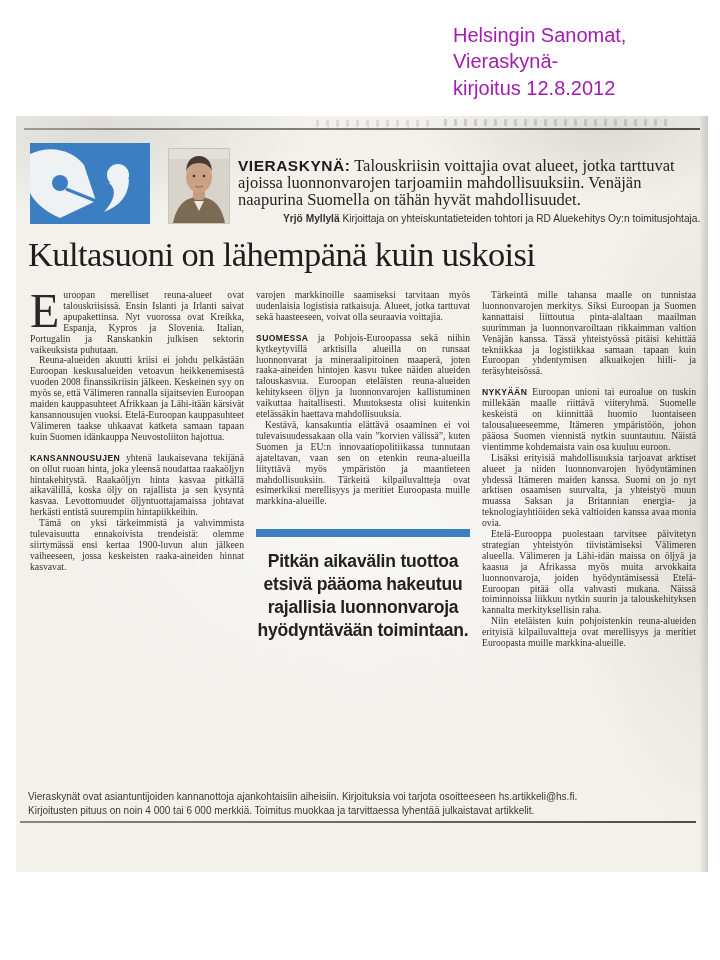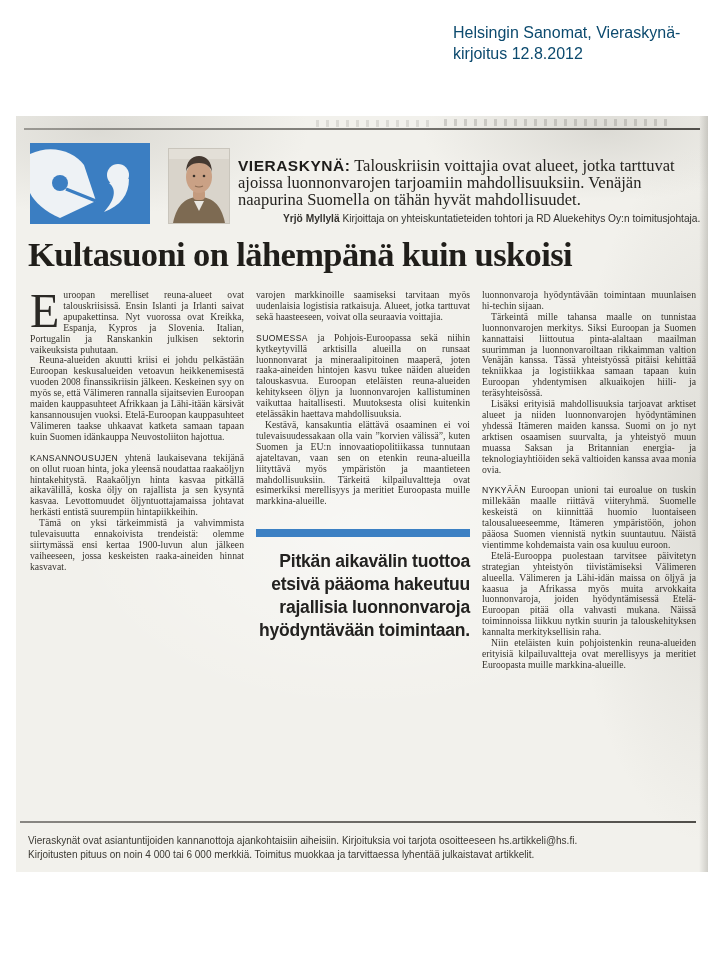--- a/index.html
+++ b/index.html
@@ -4,21 +4,21 @@
 <style>
   html,body { margin:0; padding:0; }
   body {
     width:720px; height:960px; position:relative;
     background:#ffffff;
     font-family:"Liberation Sans", "DejaVu Sans", sans-serif;
     -webkit-font-smoothing:antialiased;
   }
   .source-caption {
     position:absolute; left:453px; top:22px; width:255px;
-    font-size:16px; line-height:1.32; color:#0c4a6e;
+    font-size:20px; line-height:1.32; color:#a21caf;
   }
   
   .clipping {
     position:absolute; left:16px; top:116px; width:692px; height:756px;
     background:var(--paper,#f2f1ec); overflow:hidden;
   }
   .clipping::before {
     content:""; position:absolute; inset:0; pointer-events:none;
     background:
       radial-gradient(ellipse 300px 120px at 12% 2%, rgba(180,178,170,.35), transparent 70%),
@@ -56,52 +56,52 @@
   .kicker-label {
     font-family:"Liberation Sans", sans-serif; font-weight:bold;
     letter-spacing:.5px; font-size:15.5px; color:#1d1c1a;
   }
   .byline { position:absolute; left:222px; top:97px; width:470px; font-size:10.2px; color:#33312d; white-space:nowrap;margin-left:45px; }
   .byline-name { font-weight:bold; }
   
   .headline {
     position:absolute; left:12px; top:118px; white-space:nowrap;
     font-family:"Liberation Serif", "DejaVu Serif", serif;
-    font-weight:700; font-size:34.5px; line-height:40px;
+    font-weight:400; font-size:34.5px; line-height:40px;
     letter-spacing:-0.6px; color:var(--ink,#201e1a);
   }
   
   .columns { position:absolute; left:14px; top:174px; width:666px; display:flex; gap:12px; }
   .col {
     width:214px; font-family:"Liberation Serif", "DejaVu Serif", serif;
     font-size:9.7px; line-height:10.9px; text-align:justify;
     color:#36332c;
   }
   .para { margin:0; }
   .indent { text-indent:9px; }
   .lead-para { margin-top:10px; }
   .lead {
-    font-family:"Liberation Sans", sans-serif; font-weight:normal;
+    font-family:"Liberation Sans", sans-serif; font-weight:bold;
     font-size:8.6px; letter-spacing:.4px; color:#23221f;
   }
   .dropcap {
     float:left; font-size:48px; line-height:40px;
     padding:1px 4px 0 0; color:#2b2925;
     font-family:"Liberation Serif", serif;
   }
   
   .pullquote { margin-top:22px; }
   .pq-bar { height:8px; background:var(--accent-blue,#3c80c3); margin-bottom:13px; }
   .pq-text {
     font-family:"Liberation Sans", sans-serif; font-weight:bold;
     font-size:17.5px; line-height:23px; letter-spacing:-0.2px;
-    color:#232220; text-align:right;
+    color:#232220; text-align:center;
   }
   
-  .footer { position:absolute; left:12px; top:674px; width:672px; font-size:10px; line-height:14px; color:#3b3933;margin-top:44px; }
+  .footer { position:absolute; left:12px; top:674px; width:672px; font-size:10px; line-height:14px; color:#3b3933; }
   .footer div { white-space:nowrap; }
   .bottom-rule {
     position:absolute; left:4px; right:12px; top:705px; height:2px;
     background:linear-gradient(to right, rgba(110,108,104,.8), rgba(62,60,56,.9));
   }
 </style>
 </head>
 <body>
 
 <div class="source-caption">
@@ -170,24 +170,23 @@
       <p class="para">varojen markkinoille saamiseksi tarvitaan myös uudenlaisia logistisia ratkaisuja. Alueet, jotka tarttuvat sekä haasteeseen, voivat olla seuraavia voittajia.</p>
       <p class="para lead-para"><span class="lead">SUOMESSA</span> <span>ja Pohjois-Euroopassa sekä niihin kytkeytyvillä arktisilla alueilla on runsaat luonnonvarat ja mineraalipitoinen maaperä, joten raaka-aineiden hintojen kasvu tukee näiden alueiden talouskasvua. Euroopan eteläisten reuna-alueiden kehitykseen öljyn ja luonnonvarojen kallistuminen vaikuttaa haitallisesti. Muutoksesta olisi kuitenkin etelässäkin haettava mahdollisuuksia.</span></p>
       <p class="para indent">Kestävä, kansakuntia elättävä osaaminen ei voi tulevaisuudessakaan olla vain ”korvien välissä”, kuten Suomen ja EU:n innovaatiopolitiikassa tunnutaan ajateltavan, vaan sen on etenkin reuna-alueilla liityttävä myös ympäristön ja maantieteen mahdollisuuksiin. Tärkeitä kilpailuvaltteja ovat esimerkiksi merellisyys ja meritiet Euroopasta muille markkina-alueille.</p>
       <div class="pullquote">
         <div class="pq-bar"></div>
         <div class="pq-text">Pitkän aikavälin tuottoa etsivä pääoma hakeutuu rajallisia luonnonvaroja hyödyntävään toimintaan.</div>
       </div>
     </div>
 
     <div class="col">
-      <p class="para">luonnonvaroja hyödyntävään toimintaan muunlaisen hi-techin sijaan.</p>
       <p class="para indent">Tärkeintä mille tahansa maalle on tunnistaa luonnonvarojen merkitys. Siksi Euroopan ja Suomen kannattaisi liittoutua pinta-alaltaan maailman suurimman ja luonnonvaroiltaan rikkaimman valtion Venäjän kanssa. Tässä yhteistyössä pitäisi kehittää tekniikkaa ja logistiikkaa samaan tapaan kuin Euroopan yhdentymisen alkuaikojen hiili- ja teräsyhteisössä.</p>
+      <p class="para lead-para"><span class="lead">NYKYÄÄN</span> <span>Euroopan unioni tai euroalue on tuskin millekään maalle riittävä viiteryhmä. Suomelle keskeistä on kiinnittää huomio luontaiseen talousalueeseemme, Itämeren ympäristöön, johon pääosa Suomen viennistä nytkin suuntautuu. Näistä vientimme kohdemaista vain osa kuuluu euroon.</span></p>
       <p class="para indent">Lisäksi erityisiä mahdollisuuksia tarjoavat arktiset alueet ja niiden luonnonvarojen hyödyntäminen yhdessä Itämeren maiden kanssa. Suomi on jo nyt arktisen osaamisen suurvalta, ja yhteistyö muun muassa Saksan ja Britannian energia- ja teknologiayhtiöiden sekä valtioiden kanssa avaa monia ovia.</p>
-      <p class="para lead-para"><span class="lead">NYKYÄÄN</span> <span>Euroopan unioni tai euroalue on tuskin millekään maalle riittävä viiteryhmä. Suomelle keskeistä on kiinnittää huomio luontaiseen talousalueeseemme, Itämeren ympäristöön, johon pääosa Suomen viennistä nytkin suuntautuu. Näistä vientimme kohdemaista vain osa kuuluu euroon.</span></p>
       <p class="para indent">Etelä-Eurooppa puolestaan tarvitsee päivitetyn strategian yhteistyön tiivistämiseksi Välimeren alueella. Välimeren ja Lähi-idän maissa on öljyä ja kaasua ja Afrikassa myös muita arvokkaita luonnonvaroja, joiden hyödyntämisessä Etelä-Euroopan pitää olla vahvasti mukana. Näissä toiminnoissa liikkuu nytkin suurin ja talouskehityksen kannalta merkityksellisin raha.</p>
       <p class="para indent">Niin eteläisten kuin pohjoistenkin reuna-alueiden erityisiä kilpailuvaltteja ovat merellisyys ja meritiet Euroopasta muille markkina-alueille.</p>
     </div>
 
   </div>
 
   <div class="footer">
     <div>Vieraskynät ovat asiantuntijoiden kannanottoja ajankohtaisiin aiheisiin. Kirjoituksia voi tarjota osoitteeseen hs.artikkeli@hs.fi.</div>
     <div>Kirjoitusten pituus on noin 4 000 tai 6 000 merkkiä. Toimitus muokkaa ja tarvittaessa lyhentää julkaistavat artikkelit.</div>
   </div>

